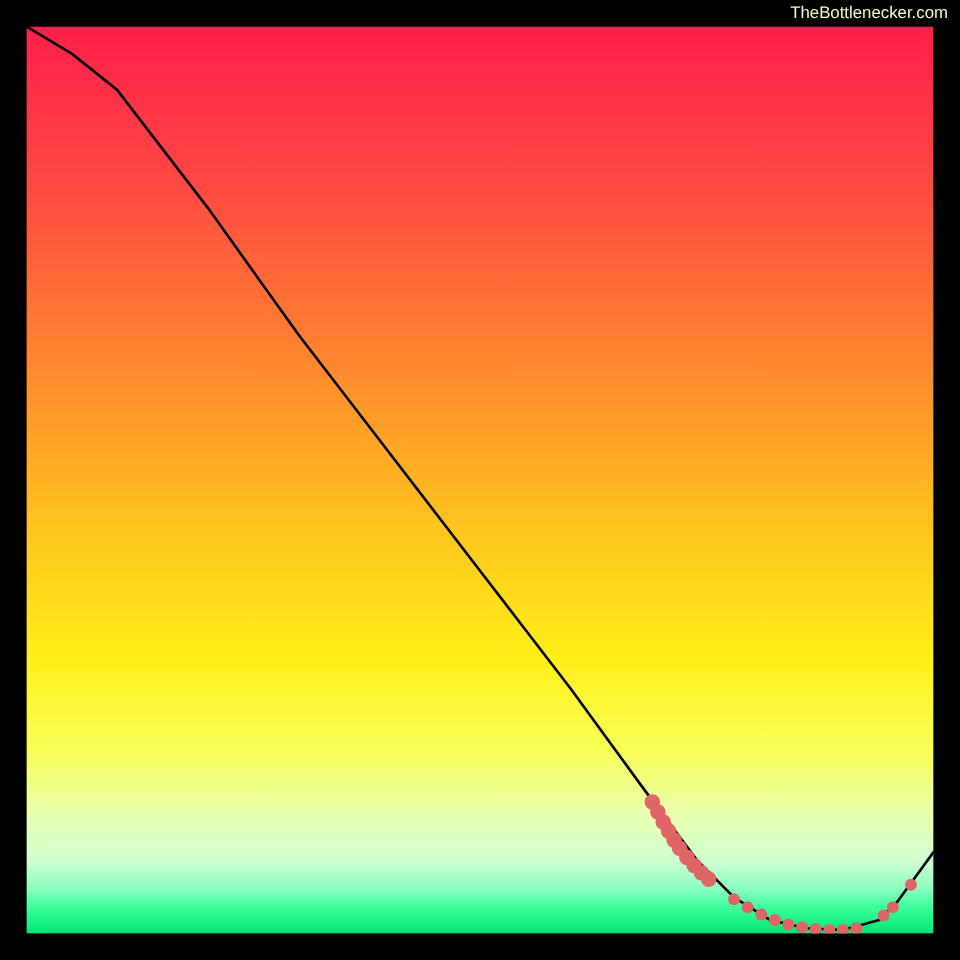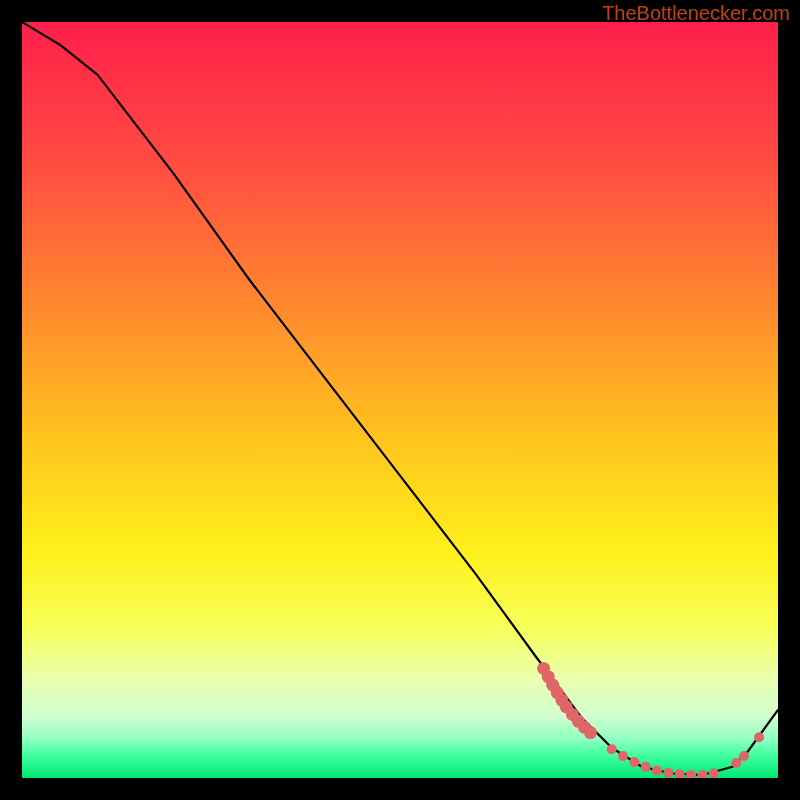--- a/index.html
+++ b/index.html
@@ -14,22 +14,22 @@
   .frame {
     position: relative;
     width: 800px;
     height: 800px;
     background: #000;
   }
   .watermark {
     position: absolute;
     top: 2px;
     right: 10px;
-    color: #c2410c;
-    font-size: 20px;
+    color: #fef9c3;
+    font-size: 14px;
     font-weight: 500;
     z-index: 5;
     user-select: none;
   }
   .plot-wrap {
     position: absolute;
     left: 22px;
     top: 22px;
     width: 756px;
     height: 756px;

